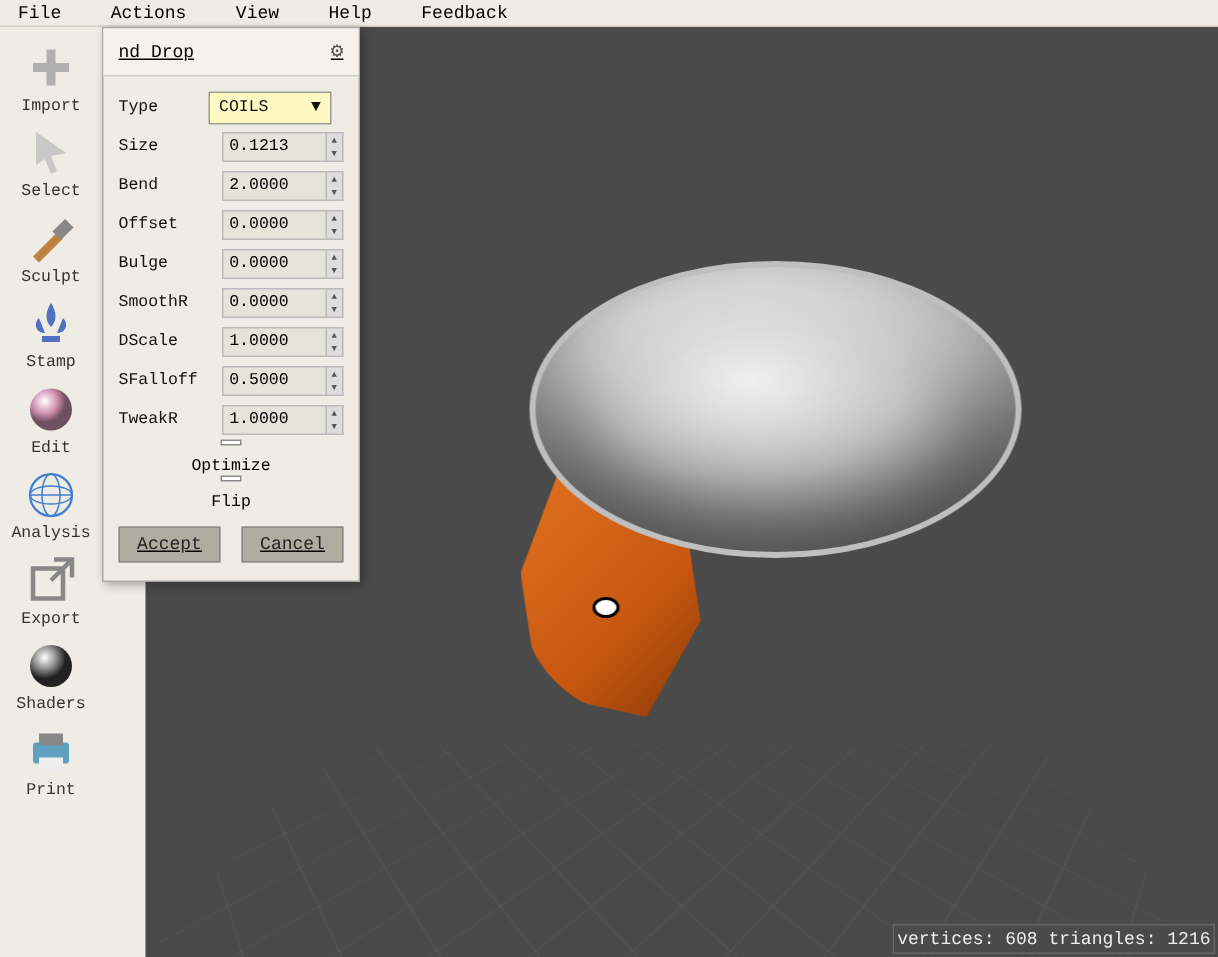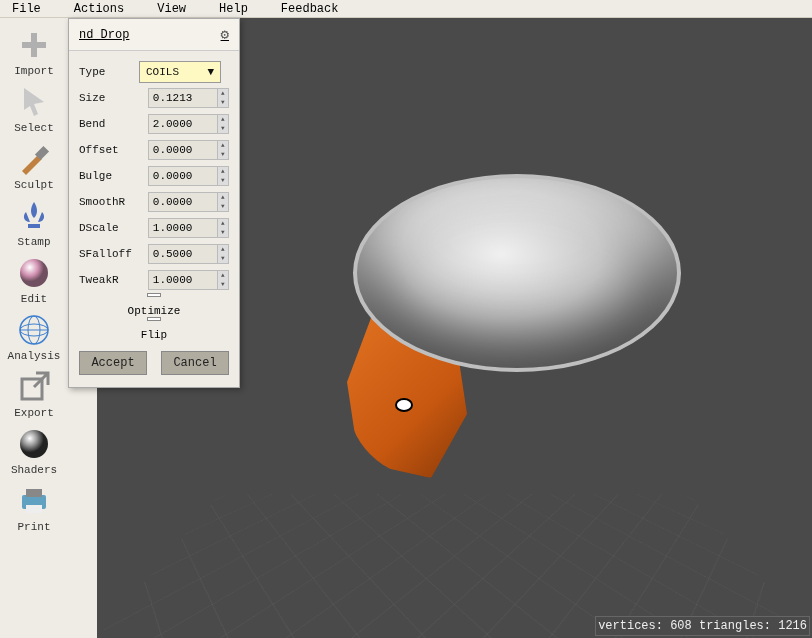--- a/index.html
+++ b/index.html
@@ -22,21 +22,21 @@
 .panel-header { height: 32px; display: flex; align-items: center; justify-content: space-between; padding: 0 10px; background: #f4f2ea; border-bottom: 1px solid #ccc; font-size: 12px; text-decoration: underline; }
 .panel-body { padding: 8px 10px 12px 10px; }
 .prop-row { display: flex; align-items: center; height: 26px; font-size: 11px; color: #111; }
 .prop-label { width: 60px; }
 .prop-input { width: 70px; height: 20px; background: #e5e3da; border: 1px solid #bbb; font-size: 11px; padding: 0 4px; font-family: inherit; margin-left: 13px; }
 .spinner { width: 12px; height: 20px; display: flex; flex-direction: column; border: 1px solid #bbb; border-left: none; background: #ddd; }
 .spinner div { flex: 1; display:flex; align-items:center; justify-content:center; font-size:6px; color:#555; cursor:pointer; }
 .select-box { width: 82px; height: 22px; background: #fef9c3; border: 1px solid #999; font-size: 11px; display:flex; align-items:center; justify-content:space-between; padding: 0 6px; cursor:pointer; }
 .chk-row { display:flex; align-items:center; height: 24px; font-size: 11px; gap: 8px; flex-direction: column; }
 .chk { width: 14px; height: 14px; background: #fff; border: 1px solid #888; cursor:pointer; }
-.btn-row { display: flex; gap: 14px; margin-top: 10px; }
+.btn-row { display: flex; gap: 14px; margin-top: 10px; text-decoration: underline; }
 .btn { flex: 1; height: 24px; background: #b0aca0; border: 1px solid #888; font-size: 12px; display:flex; align-items:center; justify-content:center; cursor:pointer; color:#222; }
 
 .statusbar { position: absolute; right: 2px; bottom: 2px; background: #4a4a4a; color: #eee; font-size: 12px; padding: 2px 2px; border: 1px solid #666; }
 
 .grid-floor { position:absolute; left:0; right:0; bottom:0; height:380px; background:
   repeating-linear-gradient(60deg, transparent 0 56px, rgba(255,255,255,.06) 56px 57px),
   repeating-linear-gradient(-60deg, transparent 0 56px, rgba(255,255,255,.06) 56px 57px);
   transform: perspective(600px) rotateX(55deg); transform-origin: bottom center; opacity:.7;}
 
 .cup-wrap { position:absolute; left:250px; top:150px; width:360px; height:330px; }

